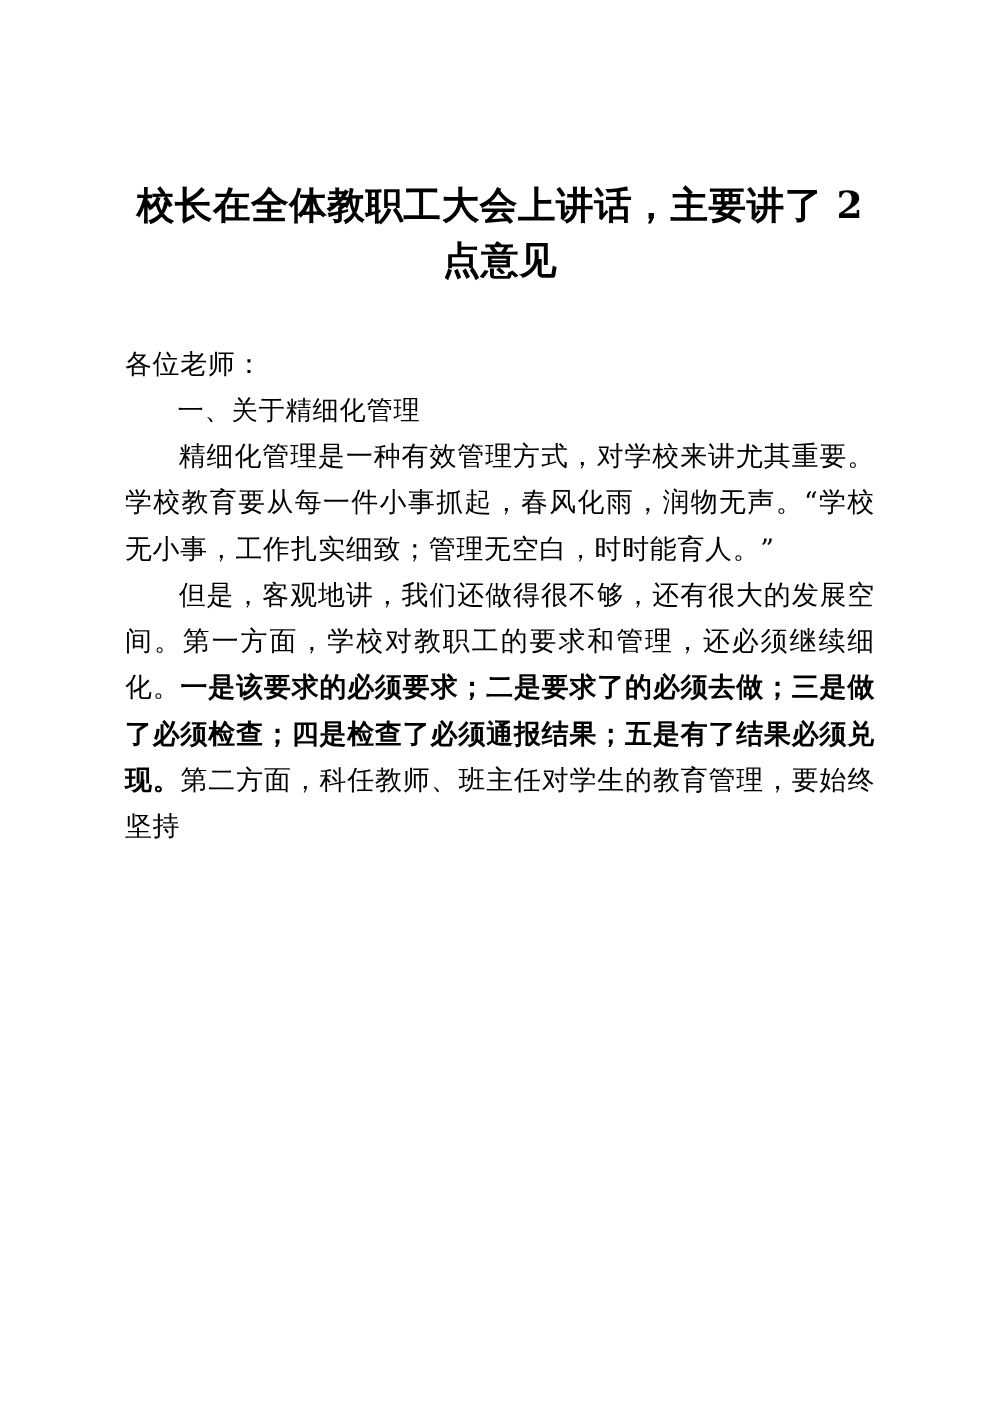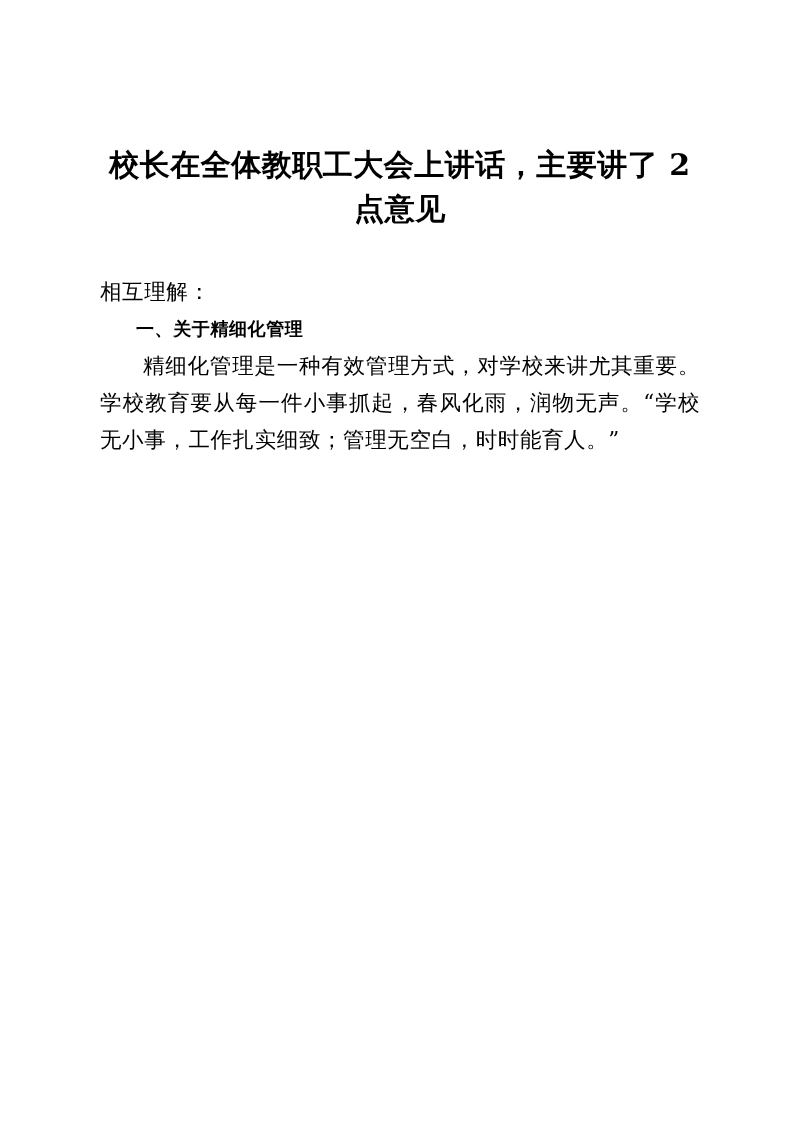--- a/index.html
+++ b/index.html
@@ -46,25 +46,25 @@
   .para {
     font-size: 21.5px;
     line-height: 37px;
     margin: 0;
     text-indent: 2em;
     text-align: justify;
     text-justify: inter-ideograph;
     letter-spacing: 0.6px;
   }
   .section-heading {
-    font-size: 18px;
+    font-size: 21px;
     line-height: 37px;
     margin: 0;
     text-indent: 2em;
-    font-weight: bold;
+    font-weight: normal;
     text-align: left;
     letter-spacing: 0.6px;
   }
   .para b, .emph {
     font-weight: bold;
   }
   .footer {
     position: absolute;
     left: 0;
     right: 0;
@@ -77,26 +77,29 @@
 </style>
 </head>
 <body>
 
 <div class="page">
 
   <div class="content">
 
     <h1 class="doc-title">校长在全体教职工大会上讲话，主要讲了 2 点意见</h1>
 
-    <p class="salutation">相互理解：</p>
+    <p class="salutation">各位老师：</p>
 
 
     <p class="section-heading">一、关于精细化管理</p>
 
     <p class="para">精细化管理是一种有效管理方式，对学校来讲尤其重要。学校教育要从每一件小事抓起，春风化雨，润物无声。“学校无小事，工作扎实细致；管理无空白，时时能育人。”</p>
 
 
+    <p class="para">
+      <span>但是，客观地讲，我们还做得很不够，还有很大的发展空间。第一方面，学校对教职工的要求和管理，还必须继续细化。</span><span class="emph">一是该要求的必须要求；二是要求了的必须去做；三是做了必须检查；四是检查了必须通报结果；五是有了结果必须兑现。</span><span>第二方面，科任教师、班主任对学生的教育管理，要始终坚持</span>
+    </p>
 
   </div>
 
   <div class="footer">— 1 —</div>
 
 </div>
 
 </body></html>

